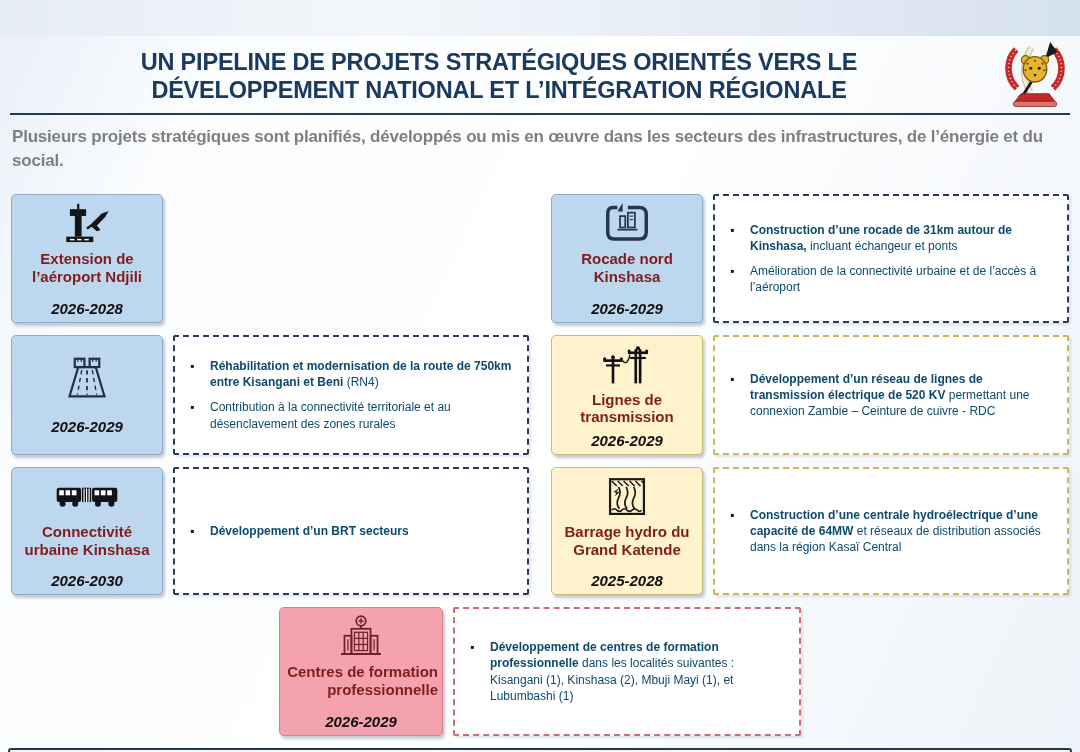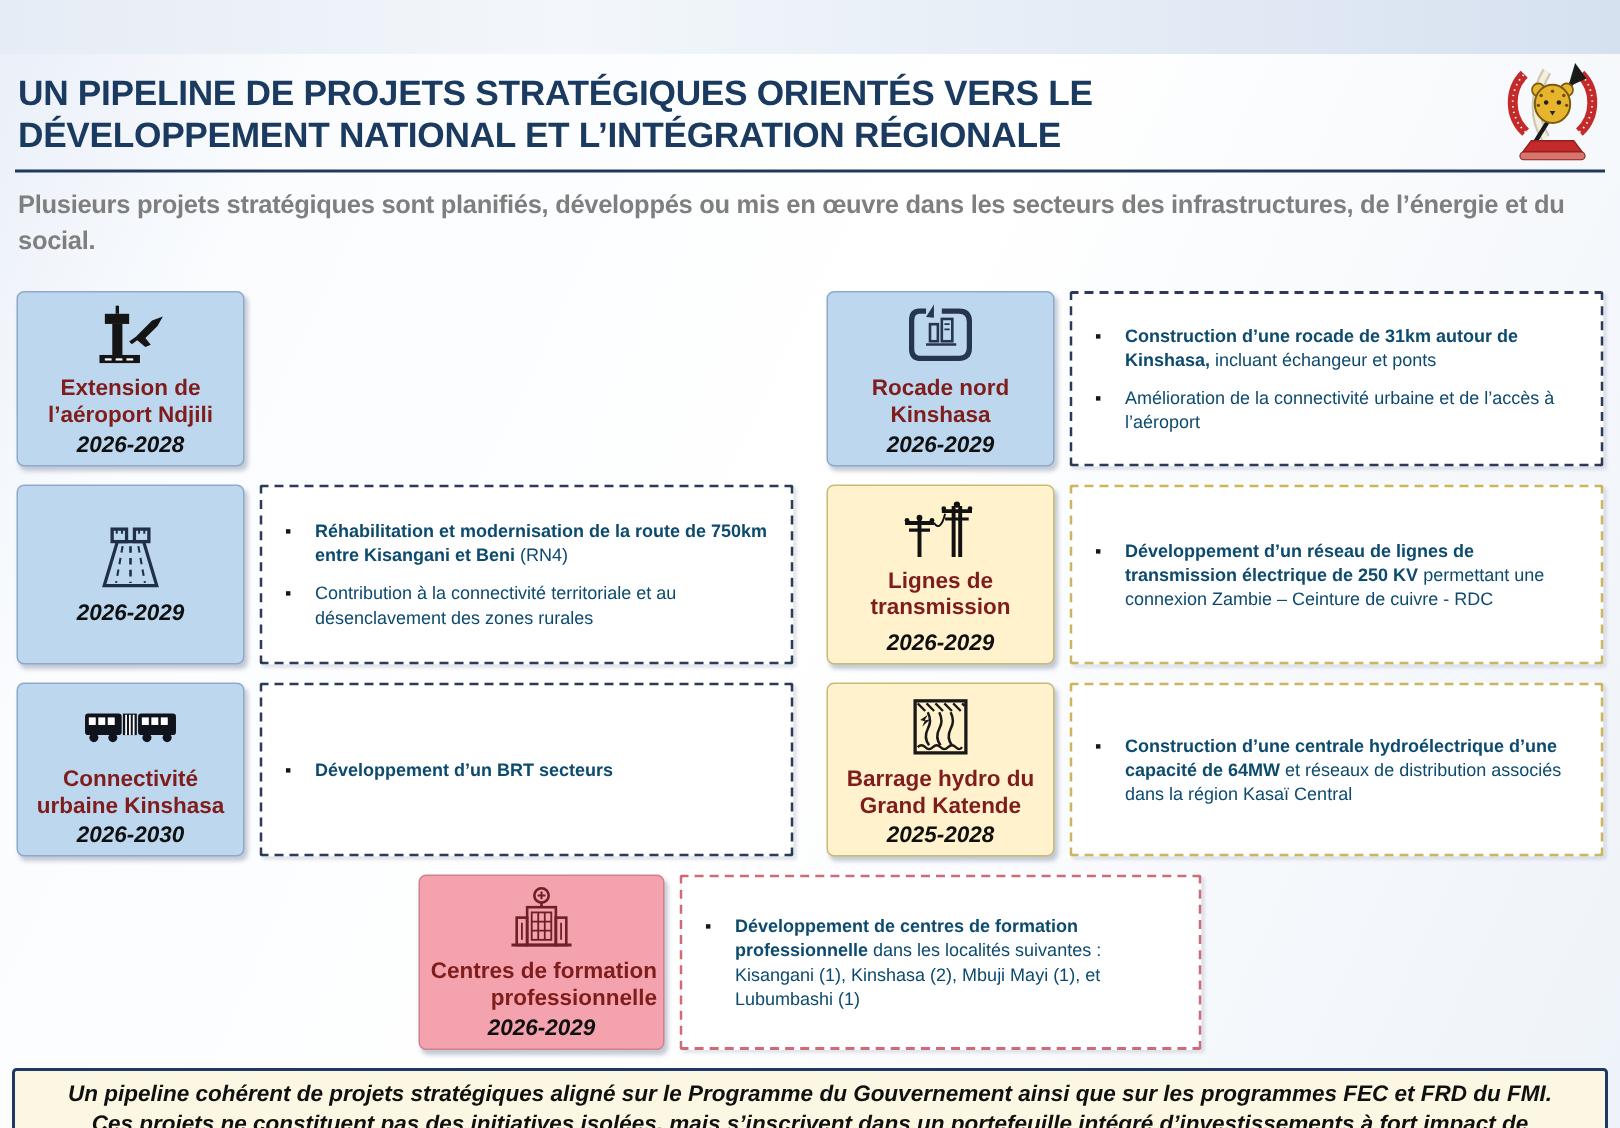--- a/index.html
+++ b/index.html
@@ -5,21 +5,21 @@
   * { margin:0; padding:0; box-sizing:border-box; }
   html,body { width:1080px; height:752px; overflow:hidden; }
   body {
     font-family:"Liberation Sans", sans-serif;
     background:linear-gradient(115deg,#e9eff8 0%,#fafcfe 16%,#ffffff 50%,#eef3f9 100%);
     color:#111;
   }
   .top-band { height:36px; background:linear-gradient(90deg,#e6ecf5 0%,#f3f7fb 35%,#d6e1f0 100%); }
 
   .header { position:relative; margin:0 10px; padding:13px 84px 9px 2px; border-bottom:2px solid #21395e; }
-  .title-line { color:#1b3a60; font-weight:bold; font-size:23.5px; line-height:1.18; letter-spacing:-0.2px; }
+  .title-line { color:#1b3a60; font-weight:bold; font-size:23.5px; line-height:1.18; letter-spacing:-0.2px;text-align:center; }
   .emblem { position:absolute; right:2px; top:2px; width:66px; height:72px; }
 
   .subtitle { margin:10px 12px 0 12px; color:#7f7f7f; font-weight:bold; font-size:17px; line-height:1.38; letter-spacing:-0.2px; }
 
   .grid { margin-top:22px; }
   .row { display:flex; gap:22px; margin:0 11px 12px 11px; }
   .pair { flex:1 1 0; display:flex; gap:10px; min-height:102px; }
   .row.single { justify-content:center; margin-top:2px; }
   .row.single .pair { flex:0 0 auto; width:522px; }
 
@@ -27,21 +27,21 @@
     flex:0 0 152px; display:flex; flex-direction:column; align-items:center; justify-content:center;
     text-align:center; border-radius:5px; padding:5px 4px; border:1px solid;
     box-shadow:2px 3px 3px rgba(125,138,160,.45);
   }
   .row.single .card { flex:0 0 164px;text-align:right; }
   .card.blue   { background:#BDD7EE; border-color:#8FA9CB; }
   .card.yellow { background:#FFF2CC; border-color:#CBB975; }
   .card.pink   { background:#F4A3AE; border-color:#D3808C; }
   .card-icon { height:48px; display:flex; align-items:center; justify-content:center; margin-bottom:2px; }
   .card-name { font-size:15px; font-weight:bold; color:#7f1d1d; line-height:1.18; }
-  .card-period { font-size:15px; font-weight:bold; font-style:italic; margin-top:2px; color:#101010; }
+  .card-period { font-size:15px; font-weight:bold; font-style:italic; margin-top:14px; color:#101010; }
 
   .desc {
     flex:1 1 auto; display:flex; align-items:center;
     background:#ffffff; border:2px dashed #2b3b57; border-radius:2px;
     padding:8px 12px 8px 8px; box-shadow:2px 2px 2px rgba(150,160,178,.25);
   }
   .desc.yellow { border-color:#CDB45E; }
   .desc.pink   { border-color:#CF6B74; }
 
   ul.bullets { list-style:none; width:100%; }
@@ -184,21 +184,21 @@
             <circle cx="34.5" cy="9" r="1.8" fill="#111"></circle>
               <circle cx="54.5" cy="9" r="1.8" fill="#111"></circle>
             <path d="M27 20 Q 32 27 35.5 13" stroke="#111" stroke-width="1.5" fill="none"></path>
           </svg>
         </div>
         <div class="card-name">Lignes de transmission</div>
         <div class="card-period" style="margin-top:6px;">2026-2029</div>
       </div>
       <div class="desc yellow">
         <ul class="bullets">
-          <li class="bullet"><span class="bld">Développement d’un réseau de lignes de transmission électrique de 250 KV</span><span> permettant une connexion Zambie – Ceinture de cuivre - RDC</span></li>
+          <li class="bullet"><span class="bld">Développement d’un réseau de lignes de transmission électrique de 520 KV</span><span> permettant une connexion Zambie – Ceinture de cuivre - RDC</span></li>
         </ul>
       </div>
     </div>
   </div>
 
   <div class="row">
     <div class="pair">
       <div class="card blue">
         <div class="card-icon">
           <svg viewBox="0 0 76 40" width="64" height="34">

